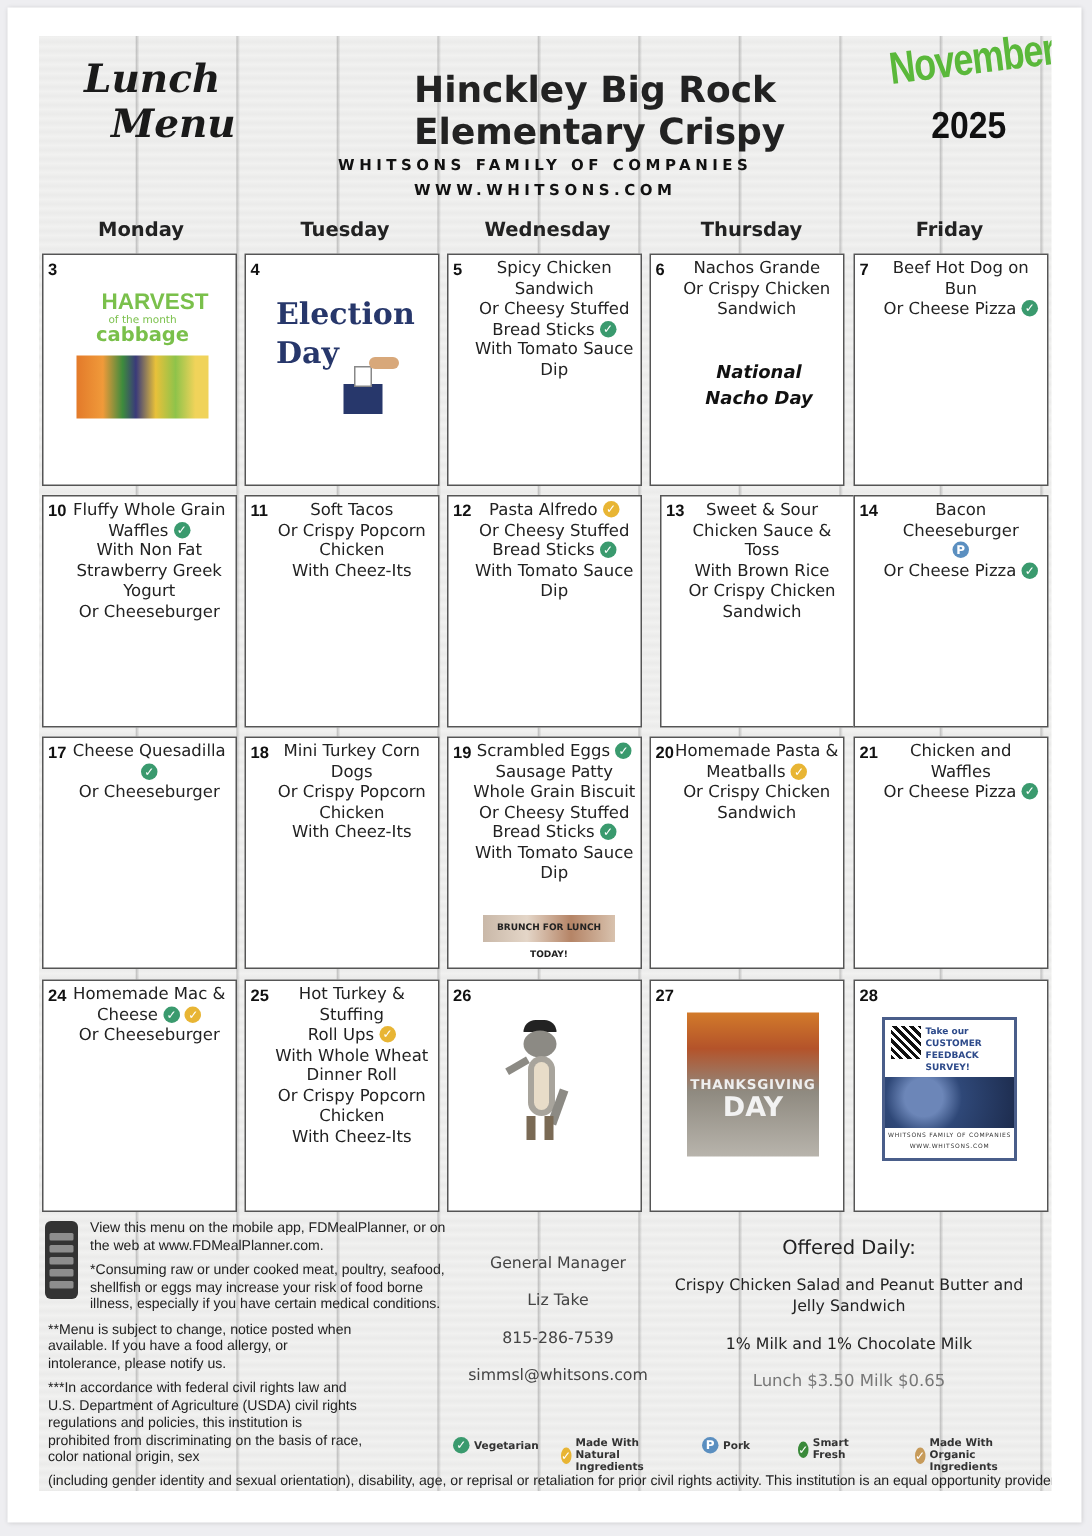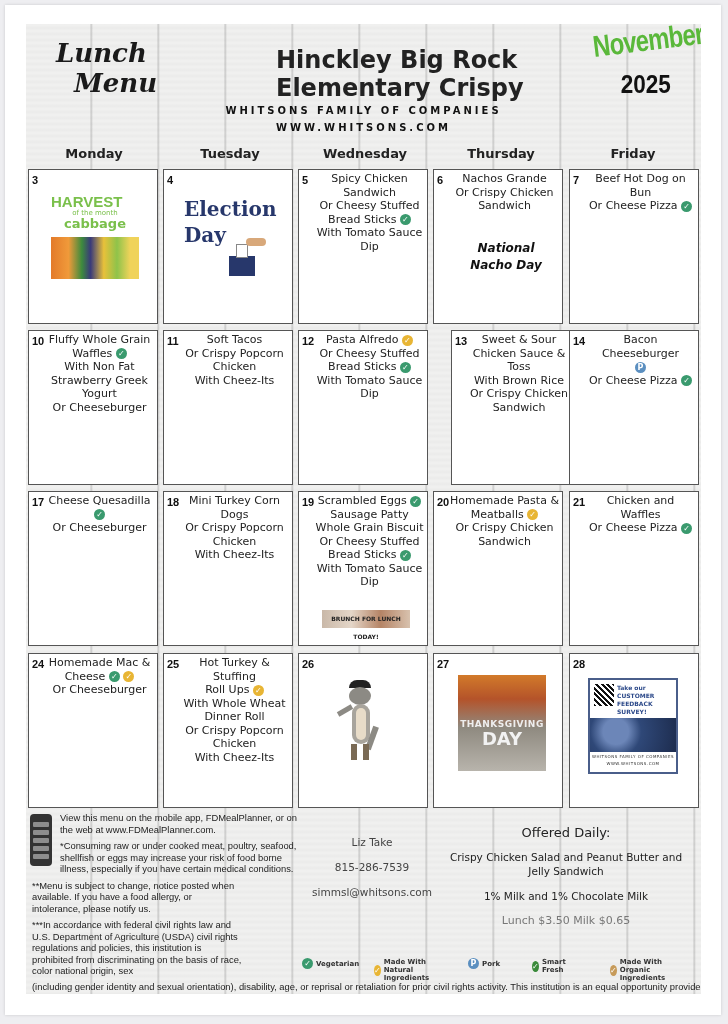--- a/index.html
+++ b/index.html
@@ -69,21 +69,21 @@
     <div class="day-name" style="left:2px">Monday</div>
     <div class="day-name" style="left:138px">Tuesday</div>
     <div class="day-name" style="left:273px">Wednesday</div>
     <div class="day-name" style="left:409px">Thursday</div>
     <div class="day-name" style="left:541px">Friday</div>
   </div>
 
   <div class="cell" style="left:2px;top:145px">
     <span class="num">3</span>
     <div class="img-box" style="left:22px;top:24px;width:88px;height:96px">
-      <div style="text-align:left;font-weight:bold;color:#7ac04b;font-size:15px;line-height:15px;font-family:'Liberation Sans',sans-serif">HARVEST</div>
+      <div style="text-align:right;font-weight:bold;color:#7ac04b;font-size:15px;line-height:15px;font-family:'Liberation Sans',sans-serif">HARVEST</div>
       <div style="text-align:center;color:#7ac04b;font-size:7px;line-height:8px">of the month</div>
       <div style="text-align:center;font-weight:bold;color:#7ac04b;font-size:13px;line-height:14px">cabbage</div>
       <div style="margin-top:6px;height:42px;background:linear-gradient(90deg,#e37a2a 0%,#f09a3a 20%,#3d8b3d 35%,#3a3a7a 45%,#e8c13a 60%,#8fc34a 75%,#f0d35a 90%)"></div>
     </div>
   </div>
 
   <div class="cell" style="left:137px;top:145px">
     <span class="num">4</span>
     <div class="img-box" style="left:20px;top:26px;width:100px;height:100px">
       <div style="font-family:'DejaVu Serif',serif;font-weight:bold;color:#27376b;font-size:20px;line-height:26px">Election</div>
@@ -120,21 +120,21 @@
     <div class="txt">Fluffy Whole Grain<br>Waffles <span class="ico veg">✓</span><br>With Non Fat<br>Strawberry Greek<br>Yogurt<br>Or Cheeseburger</div>
   </div>
   <div class="cell" style="left:137px;top:306px">
     <span class="num">11</span>
     <div class="txt">Soft Tacos<br>Or Crispy Popcorn<br>Chicken<br>With Cheez-Its</div>
   </div>
   <div class="cell" style="left:272px;top:306px">
     <span class="num">12</span>
     <div class="txt">Pasta Alfredo <span class="ico nat">✓</span><br>Or Cheesy Stuffed<br>Bread Sticks <span class="ico veg">✓</span><br>With Tomato Sauce<br>Dip</div>
   </div>
-  <div class="cell" style="left:425px;top:306px">
+  <div class="cell" style="left:414px;top:306px">
     <span class="num">13</span>
     <div class="txt" style="left:8px">Sweet &amp; Sour<br>Chicken Sauce &amp; Toss<br>With Brown Rice<br>Or Crispy Chicken<br>Sandwich</div>
   </div>
   <div class="cell" style="left:543px;top:306px">
     <span class="num">14</span>
     <div class="txt">Bacon Cheeseburger<br><span class="ico pork">P</span><br>Or Cheese Pizza <span class="ico veg">✓</span></div>
   </div>
 
   <div class="cell" style="left:2px;top:467px">
     <span class="num">17</span>
@@ -206,20 +206,21 @@
   </div>
   <div class="footer-left">
     <p style="padding-left:28px">View this menu on the mobile app, FDMealPlanner, or on the web at www.FDMealPlanner.com.</p>
     <p style="padding-left:28px">*Consuming raw or under cooked meat, poultry, seafood, shellfish or eggs may increase your risk of food borne illness, especially if you have certain medical conditions.</p>
     <p style="width:210px">**Menu is subject to change, notice posted when available. If you have a food allergy, or intolerance, please notify us.</p>
     <p style="width:210px">***In accordance with federal civil rights law and U.S. Department of Agriculture (USDA) civil rights regulations and policies, this institution is prohibited from discriminating on the basis of race, color national origin, sex</p>
   </div>
   <div class="civil">(including gender identity and sexual orientation), disability, age, or reprisal or retaliation for prior civil rights activity. This institution is an equal opportunity provider.</div>
 
   <div class="contact">
+    <div>General Manager</div>
     <div>Liz Take</div>
     <div>815-286-7539</div>
     <div>simmsl@whitsons.com</div>
   </div>
 
   <div class="offered">
     <div class="h">Offered Daily:</div>
     <p>Crispy Chicken Salad and Peanut Butter and Jelly Sandwich</p>
     <p>1% Milk and 1% Chocolate Milk</p>
     <div class="price">Lunch $3.50 Milk $0.65</div>

